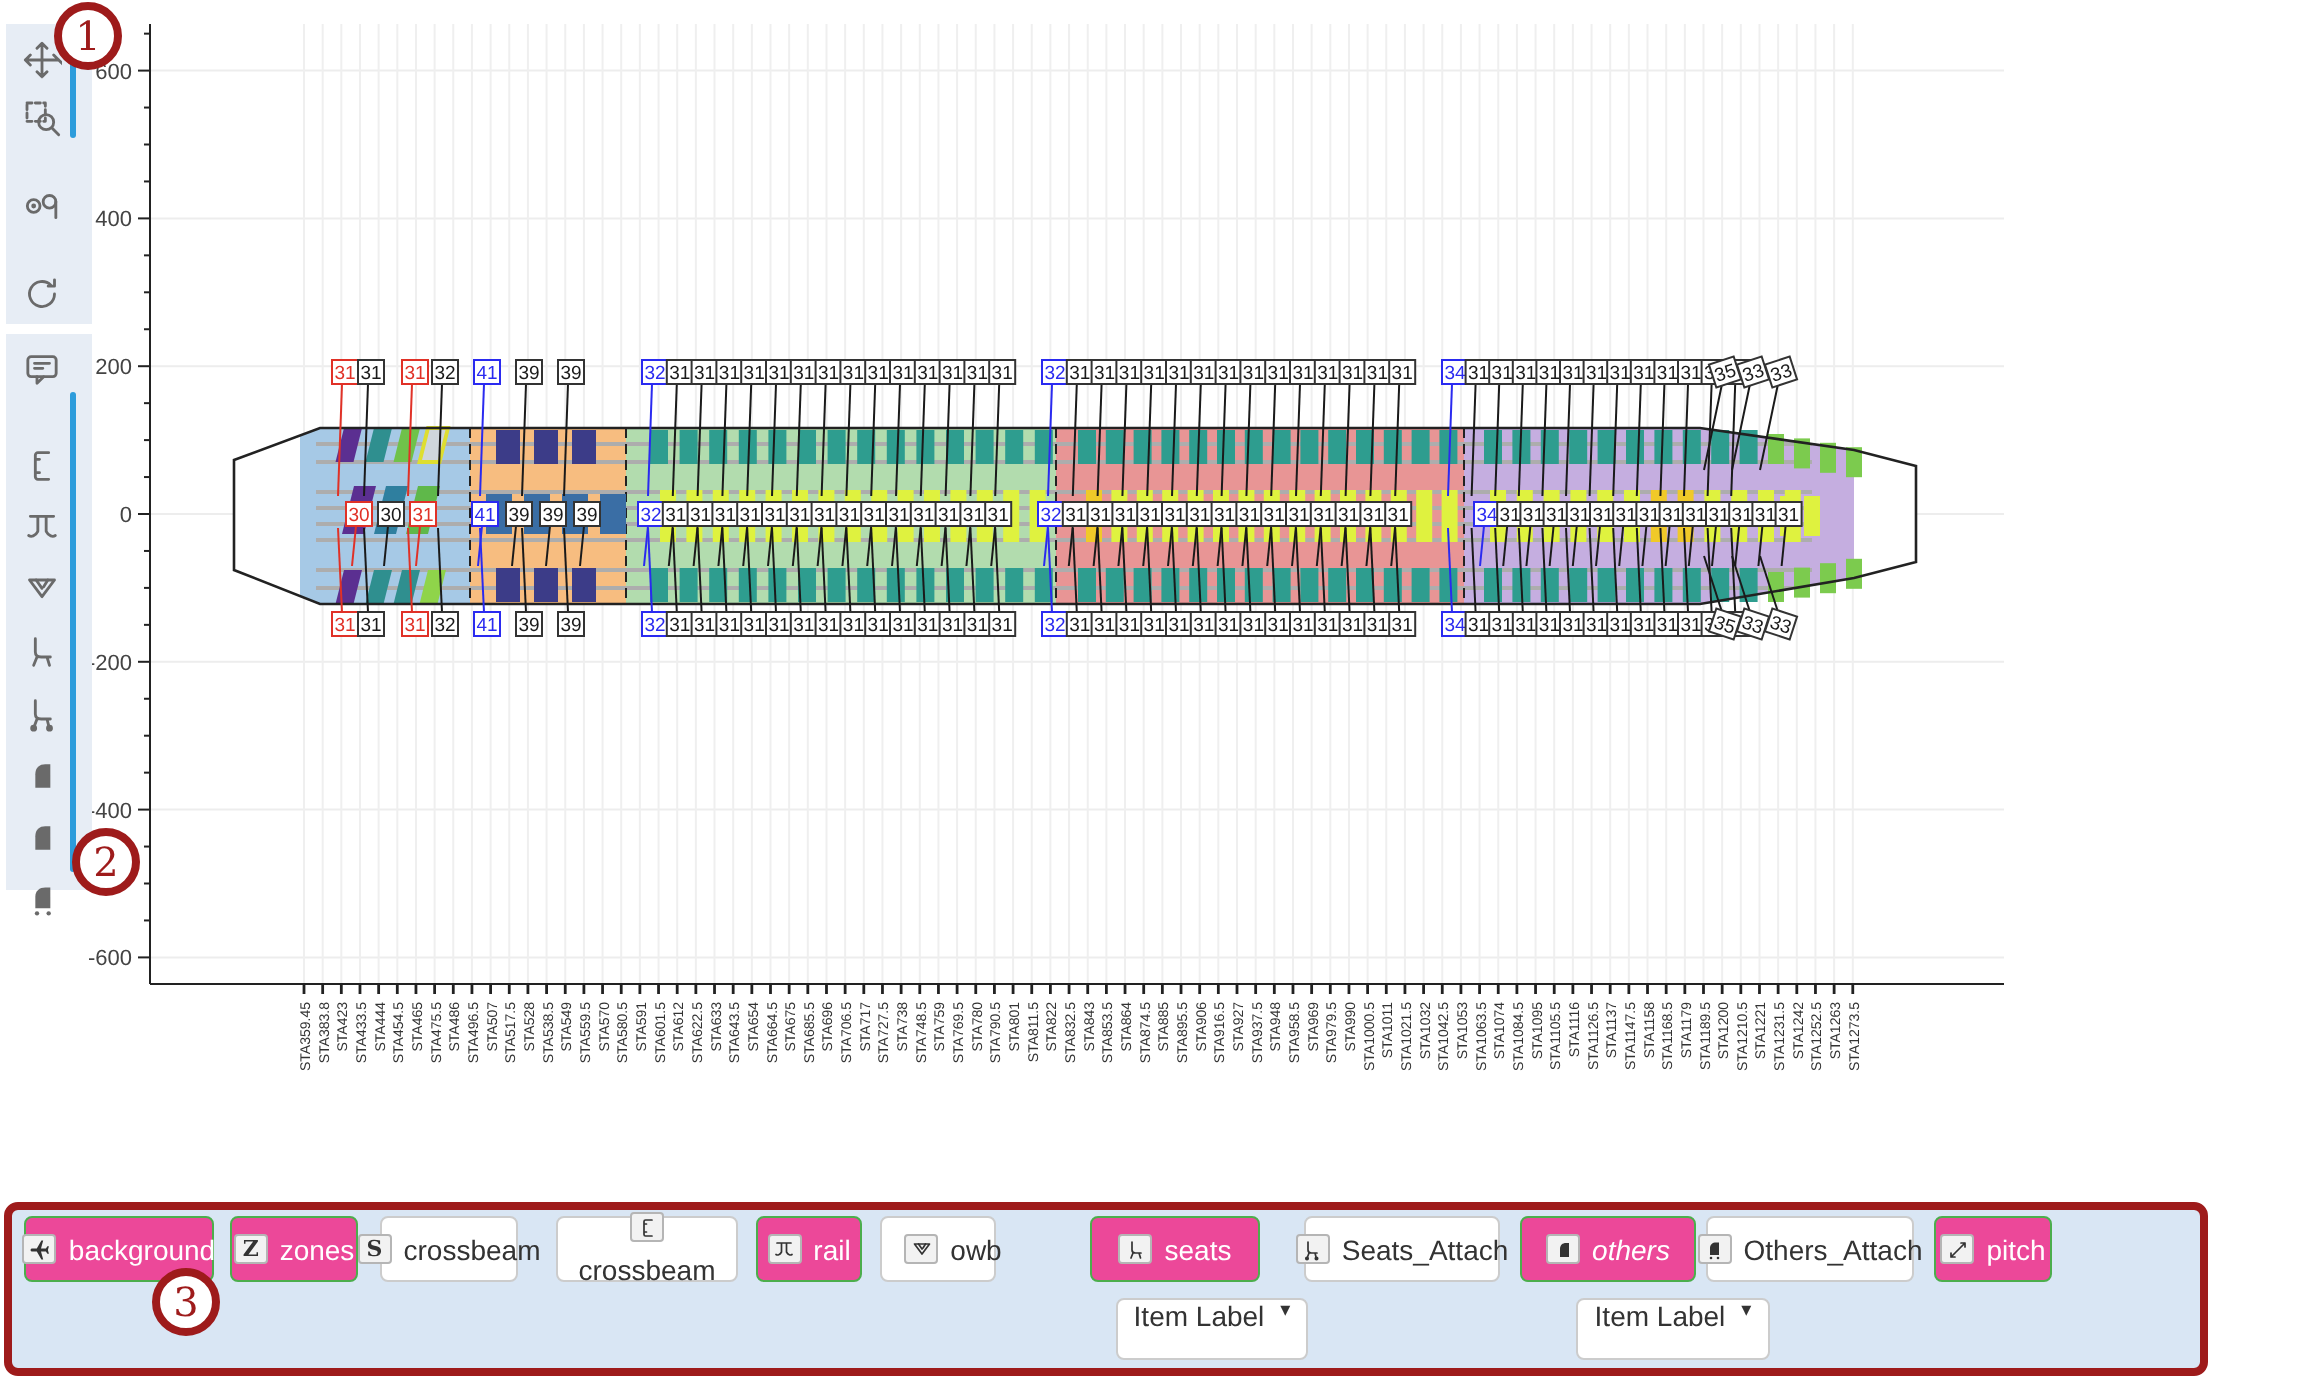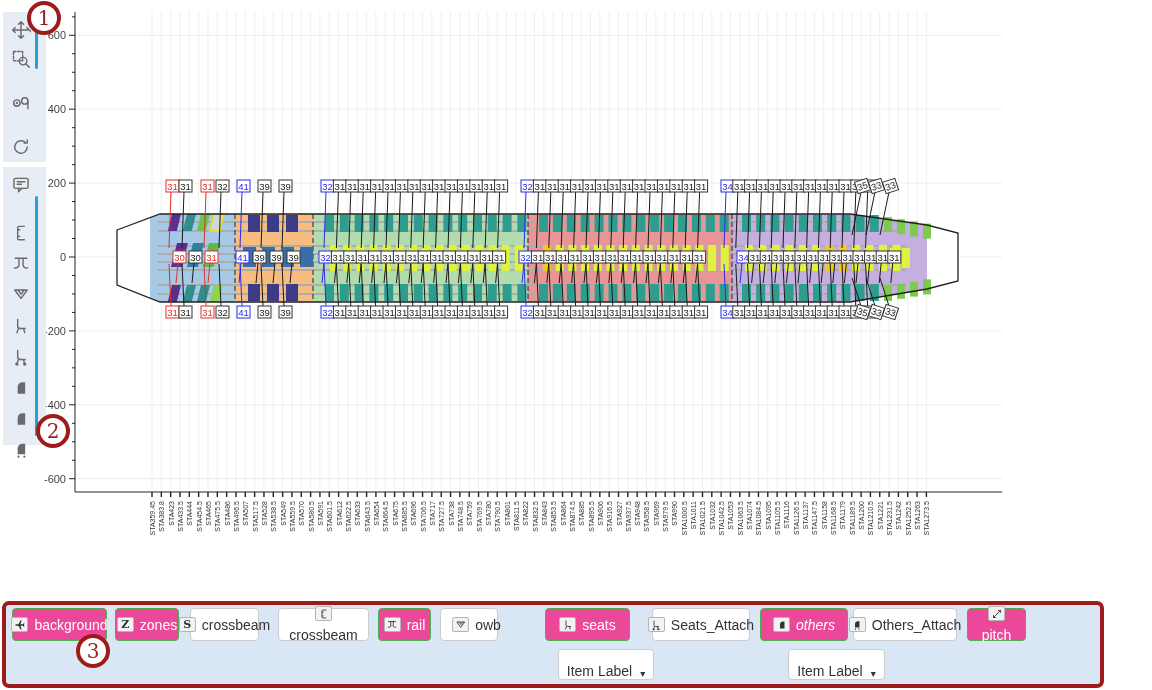--- a/index.html
+++ b/index.html
@@ -27,21 +27,21 @@
              border-radius:8px; z-index:4; }
   .btn { position:absolute; height:33px; top:608px; border-radius:4px; border:1px solid #ccc; background:#fff;
          color:#333; font-size:14px; display:flex; align-items:center; justify-content:center; gap:6px;
          z-index:6; padding:0 6px; }
   .btn.on { background:#ec4899; border-color:#4cae4c; color:#fff; }
   .chip { width:17px; height:15px; background:#f2f2f2; border:1px solid #b5b5b5; border-radius:2px;
           display:flex; align-items:center; justify-content:center; color:#333; flex:0 0 auto;
           font:bold 11px "DejaVu Serif",serif; }
   .chip svg { width:12px; height:12px; }
   .dropdown { position:absolute; top:649px; height:31px; background:#fff; border:1px solid #ccc; border-radius:4px;
-              color:#333; font-size:14px; display:flex; align-items:flex-end; justify-content:center; gap:8px; z-index:6; }
+              color:#333; font-size:14px; display:flex; align-items:flex-start; justify-content:center; gap:8px; z-index:6; }
   .caret { font-size:10px; color:#333; }
 </style>
 </head>
 <body>
 
 <div id="app">
   <svg id="plot-svg" width="1152" height="600">
       <line x1="75" x2="1002" y1="35.30000000000001" y2="35.30000000000001" stroke="#ededed" stroke-width="1"></line>
       <line x1="75" x2="1002" y1="109.19999999999999" y2="109.19999999999999" stroke="#ededed" stroke-width="1"></line>
       <line x1="75" x2="1002" y1="183.1" y2="183.1" stroke="#ededed" stroke-width="1"></line>
@@ -1495,21 +1495,21 @@
       <div class="btn" style="left: 853px; width: 104px;">
         <span class="chip">
           <svg viewBox="0 0 24 24" fill="none" stroke="currentColor" stroke-width="1.7" stroke-linecap="round" stroke-linejoin="round">
             <path d="M8 17V10c0-3.5 2.5-5.5 6-5.5h3V17z" fill="currentColor" stroke="none"></path>
             <circle cx="9" cy="20" r="1.3" fill="currentColor" stroke="none"></circle>
             <circle cx="16" cy="20" r="1.3" fill="currentColor" stroke="none"></circle>
           </svg>
         </span>
         <span>Others_Attach</span>
       </div>
-      <div class="btn on" style="left: 967px; width: 59px; flex-direction: column;">
+      <div class="btn on" style="left: 967px; width: 59px;">
         <span class="chip">
           <svg viewBox="0 0 24 24" fill="none" stroke="currentColor" stroke-width="1.7" stroke-linecap="round" stroke-linejoin="round">
             <path d="M5 19L19 5M5 19v-4M5 19h4M19 5v4M19 5h-4"></path>
           </svg>
         </span>
         <span>pitch</span>
       </div>
     </div>
   <div class="dropdown" style="left:558px;width:96px;">
     <span>Item Label</span>

